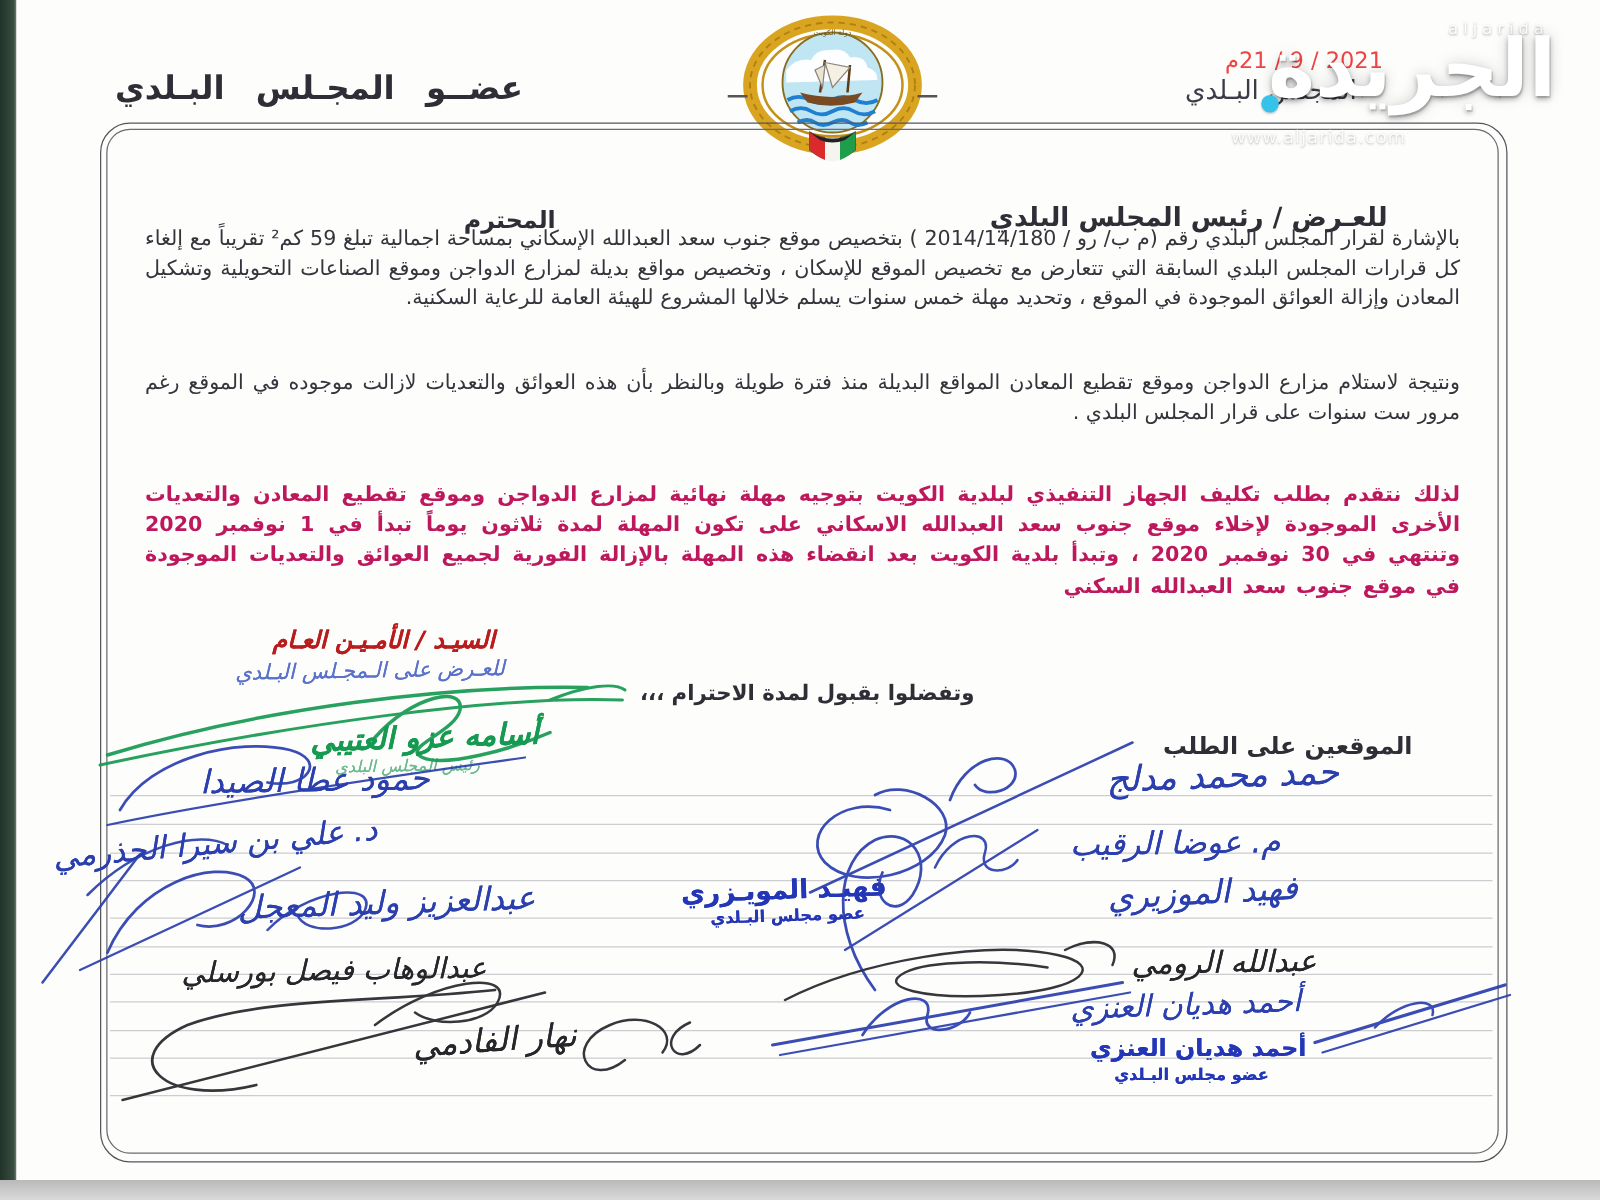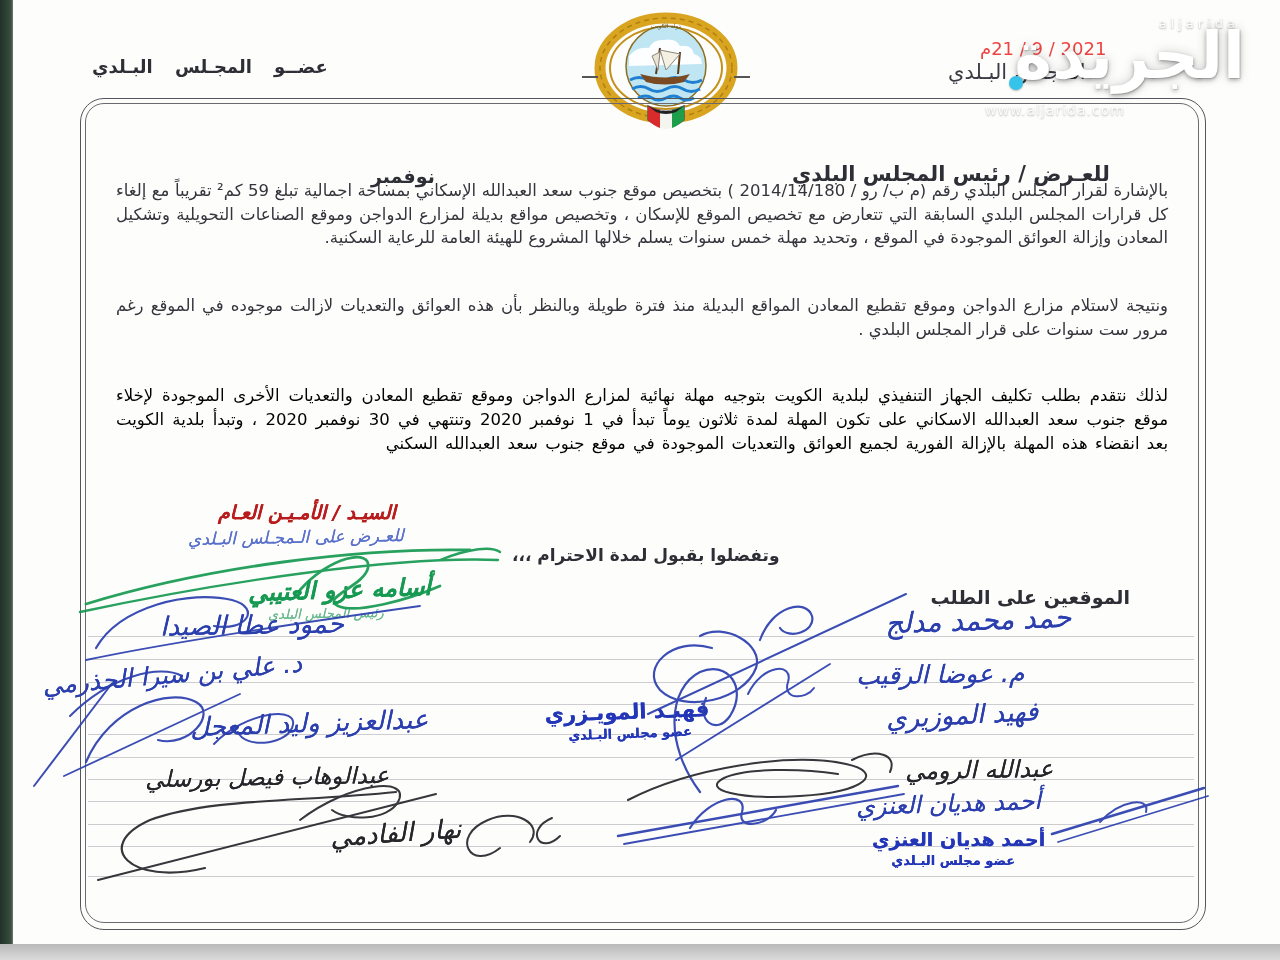--- a/index.html
+++ b/index.html
@@ -18,21 +18,21 @@
   
   .frame-outer{left:80px;top:98px;width:1124px;height:830px;
     border:1.6px solid #55555c;border-radius:24px;}
   .frame-inner{left:85px;top:103px;width:1112px;height:818px;
     border:1.2px solid #6a6a70;border-radius:19px;}
   
   .print{color:#2e2e36}
   .b{font-weight:bold}
   .para{width:1052px;right:112px;text-align:justify;direction:rtl;
     color:#34343c;font-size:16.5px;line-height:23.6px}
-  .para.bold{font-weight:normal;color:#000000;line-height:24.2px;word-spacing:2px}
+  .para.bold{font-weight:bold;color:#be185d;line-height:24.2px;word-spacing:2px}
   
   .hand{direction:rtl;white-space:nowrap;font-style:italic;letter-spacing:.5px;
     text-shadow:0 0 .5px currentColor}
   .ink-blue{color:#2b3fae}
   .ink-black{color:#26262b}
   .ink-green{color:#169a52}
   .stamp{color:#2336b8;direction:rtl;white-space:nowrap;font-weight:bold;
     text-shadow:0 0 .4px #2336b8}
   
   .rule{left:88px;width:1106px;height:1px;background:rgba(95,95,108,.30)}
@@ -49,21 +49,21 @@
     color:rgba(255,255,255,.92);text-shadow:0 1px 2px rgba(0,0,0,.3)}
   svg.scribbles{left:0;top:0;z-index:6;pointer-events:none}
   .z4{z-index:4}.z3{z-index:3}
 </style>
 </head>
 <body>
 
 <div class="abs scan-edge"></div>
 <div class="abs scan-footer"></div>
 
-<div class="abs print b rtl" style="left:92px;top:56px;font-size:18px;word-spacing:16px;letter-spacing:.5px">عضــو المجـلس البـلدي</div>
+<div class="abs print b rtl" style="left:92px;top:56px;font-size:26px;word-spacing:16px;letter-spacing:.5px">عضــو المجـلس البـلدي</div>
 
 <svg class="abs" style="left:582px;top:10px" width="168" height="122" viewBox="0 0 168 122">
   <g>
     <ellipse cx="84" cy="58" rx="66" ry="50" fill="none" stroke="#d9a520" stroke-width="11"></ellipse>
     <ellipse cx="84" cy="58" rx="66" ry="50" fill="none" stroke="#b07f12" stroke-width="1.5" stroke-dasharray="5 4"></ellipse>
     <ellipse cx="84" cy="58" rx="56" ry="41" fill="none" stroke="#c49018" stroke-width="2"></ellipse>
   </g>
   <circle cx="84" cy="56" r="40" fill="#bfe6f2" stroke="#8a6d1e" stroke-width="1.5"></circle>
   <g>
     <path d="M48,70 q9,-5 18,0 t18,0 t18,0 t18,0" fill="none" stroke="#1f7fd0" stroke-width="3"></path>
@@ -99,21 +99,21 @@
   <div class="latin">aljarida</div>
   <div class="brand">الجريدة</div>
   <div class="dot"></div>
   <div class="url">www.aljarida.com</div>
 </div>
 
 <div class="abs frame-outer"></div>
 <div class="abs frame-inner"></div>
 
 <div class="abs print b rtl z4" style="right:170px;top:162px;font-size:21px">للعـرض / رئيس المجلس البلدي</div>
-<div class="abs print b rtl z4" style="left:371px;top:165px;font-size:19px">نوفمبر</div>
+<div class="abs print b rtl z4" style="left:371px;top:165px;font-size:19px">المحترم</div>
 
 <div class="abs para z4" style="top:179px">بالإشارة لقرار المجلس البلدي رقم (م ب/ رو / 2014/14/180 ) بتخصيص موقع جنوب سعد العبدالله الإسكاني بمساحة اجمالية تبلغ 59 كم² تقريباً مع إلغاء كل قرارات المجلس البلدي السابقة التي تتعارض مع تخصيص الموقع للإسكان ، وتخصيص مواقع بديلة لمزارع الدواجن  وموقع الصناعات التحويلية وتشكيل المعادن وإزالة العوائق الموجودة في الموقع ، وتحديد مهلة خمس سنوات يسلم خلالها المشروع للهيئة العامة للرعاية السكنية.</div>
 <div class="abs para z4" style="top:294px">ونتيجة لاستلام مزارع الدواجن وموقع تقطيع المعادن المواقع البديلة منذ فترة طويلة وبالنظر بأن هذه العوائق والتعديات لازالت موجوده في الموقع رغم مرور ست سنوات على قرار المجلس البلدي .</div>
 <div class="abs para bold z4" style="top:384px">لذلك نتقدم بطلب تكليف الجهاز التنفيذي لبلدية الكويت بتوجيه مهلة نهائية لمزارع الدواجن وموقع تقطيع المعادن والتعديات الأخرى الموجودة لإخلاء موقع جنوب سعد العبدالله الاسكاني على تكون المهلة لمدة ثلاثون يوماً تبدأ في 1 نوفمبر 2020 وتنتهي في 30 نوفمبر 2020 ، وتبدأ بلدية الكويت بعد انقضاء هذه المهلة بالإزالة الفورية لجميع العوائق والتعديات الموجودة في موقع جنوب سعد العبدالله السكني</div>
 
 <div class="abs hand ink-blue b z4" style="left:218px;top:501px;font-size:19px;color:#b91c1c">السيـد / الأمـيـن العـام</div>
 <div class="abs hand z4" style="left:188px;top:527px;font-size:17px;color:#3350c0;opacity:.8;transform:rotate(-1deg)">للعـرض على الـمجـلس البـلدي</div>
 
 <div class="abs print b rtl z4" style="left:512px;top:545px;font-size:17px">وتفضلوا بقبول لمدة الاحترام ،،،</div>
 

